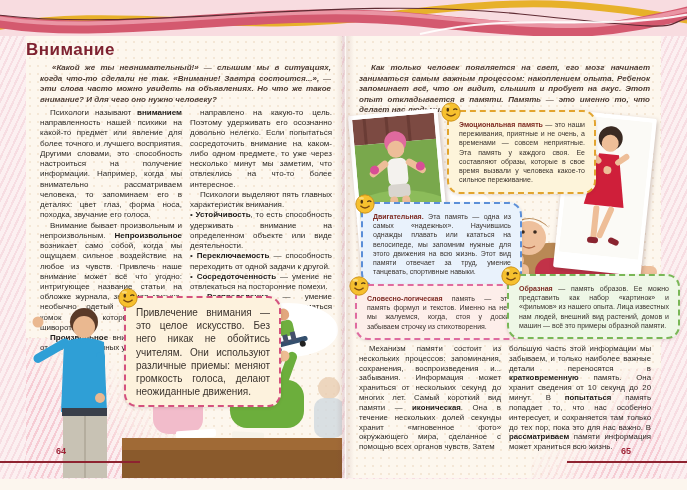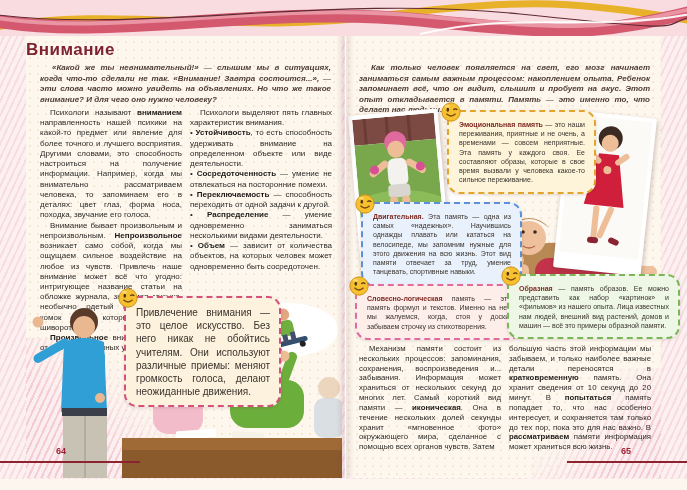--- a/index.html
+++ b/index.html
@@ -104,24 +104,25 @@
   <div class="title">Внимание</div>
   <div class="intro">«Какой же ты невнимательный!» — слышим мы в ситуациях, когда что-то сделали не так. «Внимание! Завтра состоится...», — эти слова часто можно увидеть на объявлениях. Но что же такое внимание? И для чего оно нужно человеку?</div>
 
   <div class="cols cols-att">
     <div class="col">
       <p>Психологи называют <b>вниманием</b> направленность нашей психики на какой-то предмет или явление для более точного и лучшего восприятия. Другими словами, это способность настроиться на получение информации. Например, когда мы внимательно рассматриваем человека, то запоминаем его в деталях: цвет глаз, форма носа, походка, звучание его голоса.</p>
       <p>Внимание бывает произвольным и непроизвольным. <b>Непроизвольное</b> возникает само собой, когда мы ощущаем сильное воздействие на любое из чувств. Привлечь наше внимание может всё что угодно: интригующее название статьи на обложке журнала, знакомая музыка, необычно одетый прохожий или комок снега, который попал за шиворот.</p>
       <p><b>Произвольное</b> внимание требует от нас определенных усилий и всегда</p>
     </div>
     <div class="col">
+      <p>направлено на какую-то цель. Поэтому удерживать его осознанно довольно нелегко. Если попытаться сосредоточить внимание на каком-либо одном предмете, то уже через несколько минут мы заметим, что отвлеклись на что-то более интересное.</p>
       <p>Психологи выделяют пять главных характеристик внимания.</p>
       <p class="bullet">• <b>Устойчивость</b>, то есть способность удерживать внимание на определенном объекте или виде деятельности.</p>
+      <p class="bullet">• <b>Переключаемость</b> — способность переходить от одной задачи к другой.</p>
       <p class="bullet">• <b>Сосредоточенность</b> — умение не отвлекаться на посторонние помехи.</p>
-      <p class="bullet">• <b>Переключаемость</b> — способность переходить от одной задачи к другой.</p>
       <p class="bullet">• <b>Распределение</b> — умение одновременно заниматься несколькими видами деятельности.</p>
       <p class="bullet">• <b>Объем</b> — зависит от количества объектов, на которых человек может одновременно быть сосредоточен.</p>
     </div>
   </div>
 
   <svg class="classroom" viewBox="0 0 316 178">
 
     <rect x="128" y="10" width="26" height="18" fill="#fdfbf6" stroke="#d8c7b2"></rect>
     <rect x="166" y="6" width="22" height="16" fill="#fdfbf6" stroke="#d8c7b2"></rect>
     <rect x="128" y="34" width="60" height="40" fill="#f2e6d4" opacity=".5"></rect>

